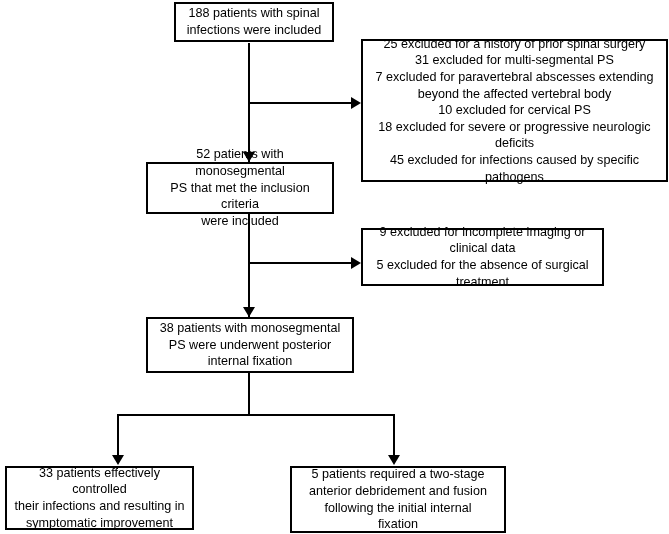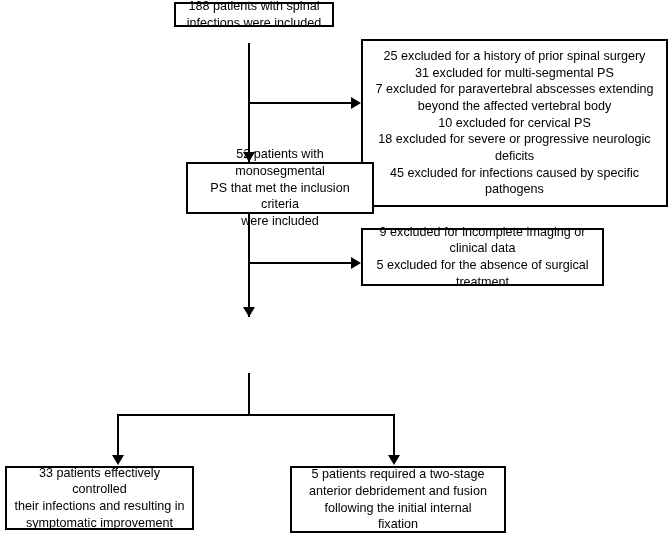--- a/index.html
+++ b/index.html
@@ -29,23 +29,23 @@
     line-height: 1.32;
     padding: 3px 5px;
     z-index: 2;
   }
   .node .txt {
     white-space: pre-line;
     display: block;
     width: 100%;
   }
   
-  #node-enrolled   { left: 174px; top: 2px;   width: 160px; height: 25px; }
-  #node-excluded1  { left: 361px; top: 39px;  width: 307px; height: 168px; }
-  #node-included   { left: 146px; top: 162px; width: 188px; height: 52px; margin-left: 40px; }
+  #node-enrolled   { left: 174px; top: 2px;   width: 160px; height: 40px; }
+  #node-excluded1  { left: 361px; top: 39px;  width: 307px; height: 143px; }
+  #node-included   { left: 146px; top: 162px; width: 188px; height: 52px; }
   #node-excluded2  { left: 361px; top: 228px; width: 243px; height: 58px; }
   #node-fixation   { left: 146px; top: 317px; width: 208px; height: 56px; }
   #node-outcome-controlled { left: 5px;   top: 466px; width: 189px; height: 64px; }
   #node-outcome-twostage   { left: 290px; top: 466px; width: 216px; height: 67px; }
 
   
   .line {
     position: absolute;
     background: #000000;
     z-index: 1;
@@ -119,20 +119,25 @@
 were included</span>
   </div>
 
   <div class="node" id="node-excluded2">
     <span class="txt">9 excluded for incomplete imaging or
 clinical data
 5 excluded for the absence of surgical
 treatment</span>
   </div>
 
+  <div class="node" id="node-fixation">
+    <span class="txt">38 patients with monosegmental
+PS were underwent posterior
+internal fixation</span>
+  </div>
 
   <div class="node" id="node-outcome-controlled">
     <span class="txt">33 patients effectively controlled
 their infections and resulting in
 symptomatic improvement</span>
   </div>
 
   <div class="node" id="node-outcome-twostage">
     <span class="txt">5 patients required a two-stage
 anterior debridement and fusion

